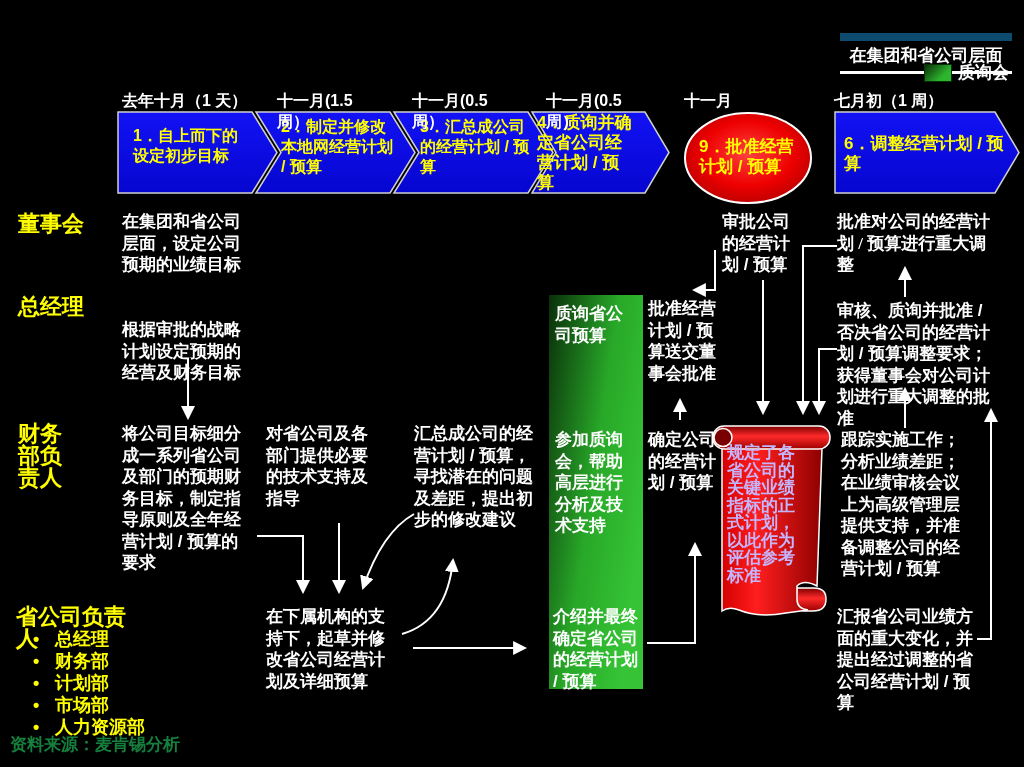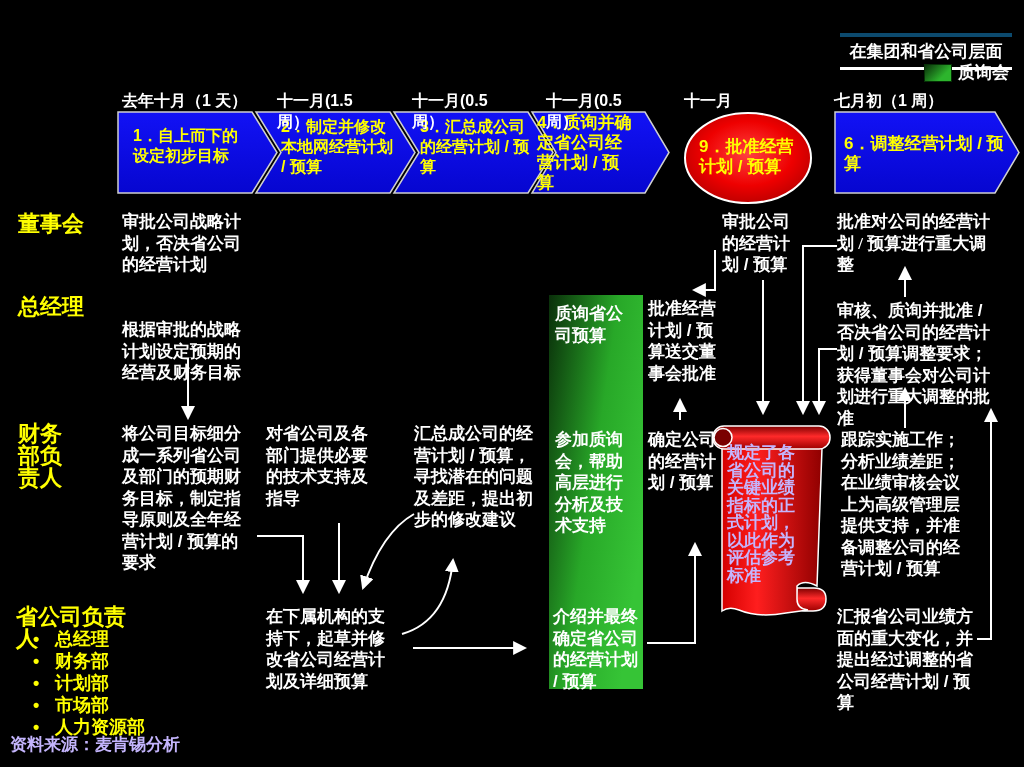--- a/index.html
+++ b/index.html
@@ -5,25 +5,25 @@
   html,body{margin:0;padding:0;background:#000;}
   .stage{position:relative;width:1024px;height:767px;background:#000;overflow:hidden;
          font-family:"Liberation Sans",sans-serif;font-weight:bold;}
   .txt{position:absolute;color:#fff;font-size:17px;line-height:21.5px;word-break:break-all;z-index:3;}
   .rowlab{position:absolute;color:#ffff00;font-size:22px;line-height:22px;z-index:3;word-break:break-all;}
   .steplab{position:absolute;color:#ffff00;font-size:16px;line-height:20px;word-break:break-all;z-index:4;}
   .tl{position:absolute;color:#fff;font-size:16px;line-height:21px;z-index:5;word-break:break-all;white-space:nowrap;}
   .tl.wrap{white-space:normal;margin-left:9px;}
   .title{position:absolute;left:10px;top:12px;color:#ffff00;font-size:34px;line-height:42px;z-index:3;white-space:nowrap;}
   .badge{position:absolute;left:840px;top:33px;width:172px;text-align:center;color:#fff;font-size:17px;
-         border-top:4px solid #0c4a6e;border-bottom:3px solid #fff;padding:3px 0 4px 0;z-index:3;}
+         border-top:8px solid #0c4a6e;border-bottom:3px solid #fff;padding:3px 0 4px 0;z-index:3;}
   .legend-swatch{position:absolute;left:924px;top:64px;width:26px;height:16px;
          background:linear-gradient(135deg,#0a2f0a,#2db52d 70%);border:1px solid #063006;z-index:3;}
   .legend-label{position:absolute;left:958px;top:61px;color:#fff;font-size:17px;z-index:3;white-space:nowrap;}
-  .source{position:absolute;left:10px;top:733px;color:#c4b5fd;font-size:17px;z-index:2;white-space:nowrap;}
+  .source{position:absolute;left:10px;top:733px;color:#15803d;font-size:17px;z-index:2;white-space:nowrap;}
   .bullets{position:absolute;left:31px;top:628px;width:110px;z-index:3;}
   .bullet-item{position:relative;padding-left:24px;color:#ffff00;font-size:18px;line-height:22px;word-break:break-all;}
   .bullet-item::before{content:"\2022";position:absolute;left:2px;top:0;}
   .scrolltxt{position:absolute;left:727px;top:444px;width:72px;color:#c4b5fd;font-size:17px;line-height:17.5px;
          word-break:break-all;z-index:4;}
   svg.layer{position:absolute;left:0;top:0;z-index:1;}
 </style>
 </head>
 <body>
 
@@ -118,21 +118,21 @@
   <div class="rowlab" style="left:18px;top:423px;width:58px;">财务部负责人</div>
   <div class="rowlab" style="left:16px;top:606px;width:120px;">省公司负责人</div>
   <div class="bullets">
     <div class="bullet-item" style="width:84px;">总经理</div>
     <div class="bullet-item" style="width:84px;">财务部</div>
     <div class="bullet-item" style="width:84px;">计划部</div>
     <div class="bullet-item" style="width:84px;">市场部</div>
     <div class="bullet-item" style="width:96px;">人力资源部</div>
   </div>
 
-  <div class="txt" style="left:122px;top:211px;width:124px;">审批公司战略计划，否决省公司的经营计划</div>
+  <div class="txt" style="left:122px;top:211px;width:124px;">在集团和省公司层面，设定公司预期的业绩目标</div>
   <div class="txt" style="left:122px;top:295px;width:124px;margin-top:24px;">根据审批的战略计划设定预期的经营及财务目标</div>
   <div class="txt" style="left:122px;top:423px;width:124px;">将公司目标细分成一系列省公司及部门的预期财务目标，制定指导原则及全年经营计划 / 预算的要求</div>
   <div class="txt" style="left:266px;top:423px;width:108px;">对省公司及各部门提供必要的技术支持及指导</div>
   <div class="txt" style="left:414px;top:423px;width:124px;">汇总成公司的经营计划 / 预算，寻找潜在的问题及差距，提出初步的修改建议</div>
   <div class="txt" style="left:266px;top:606px;width:124px;">在下属机构的支持下，起草并修改省公司经营计划及详细预算</div>
 
   <div class="txt" style="left:555px;top:303px;width:74px;">质询省公司预算</div>
   <div class="txt" style="left:555px;top:429px;width:74px;">参加质询会，帮助高层进行分析及技术支持</div>
   <div class="txt" style="left:553px;top:606px;width:92px;">介绍并最终确定省公司的经营计划 / 预算</div>
 

